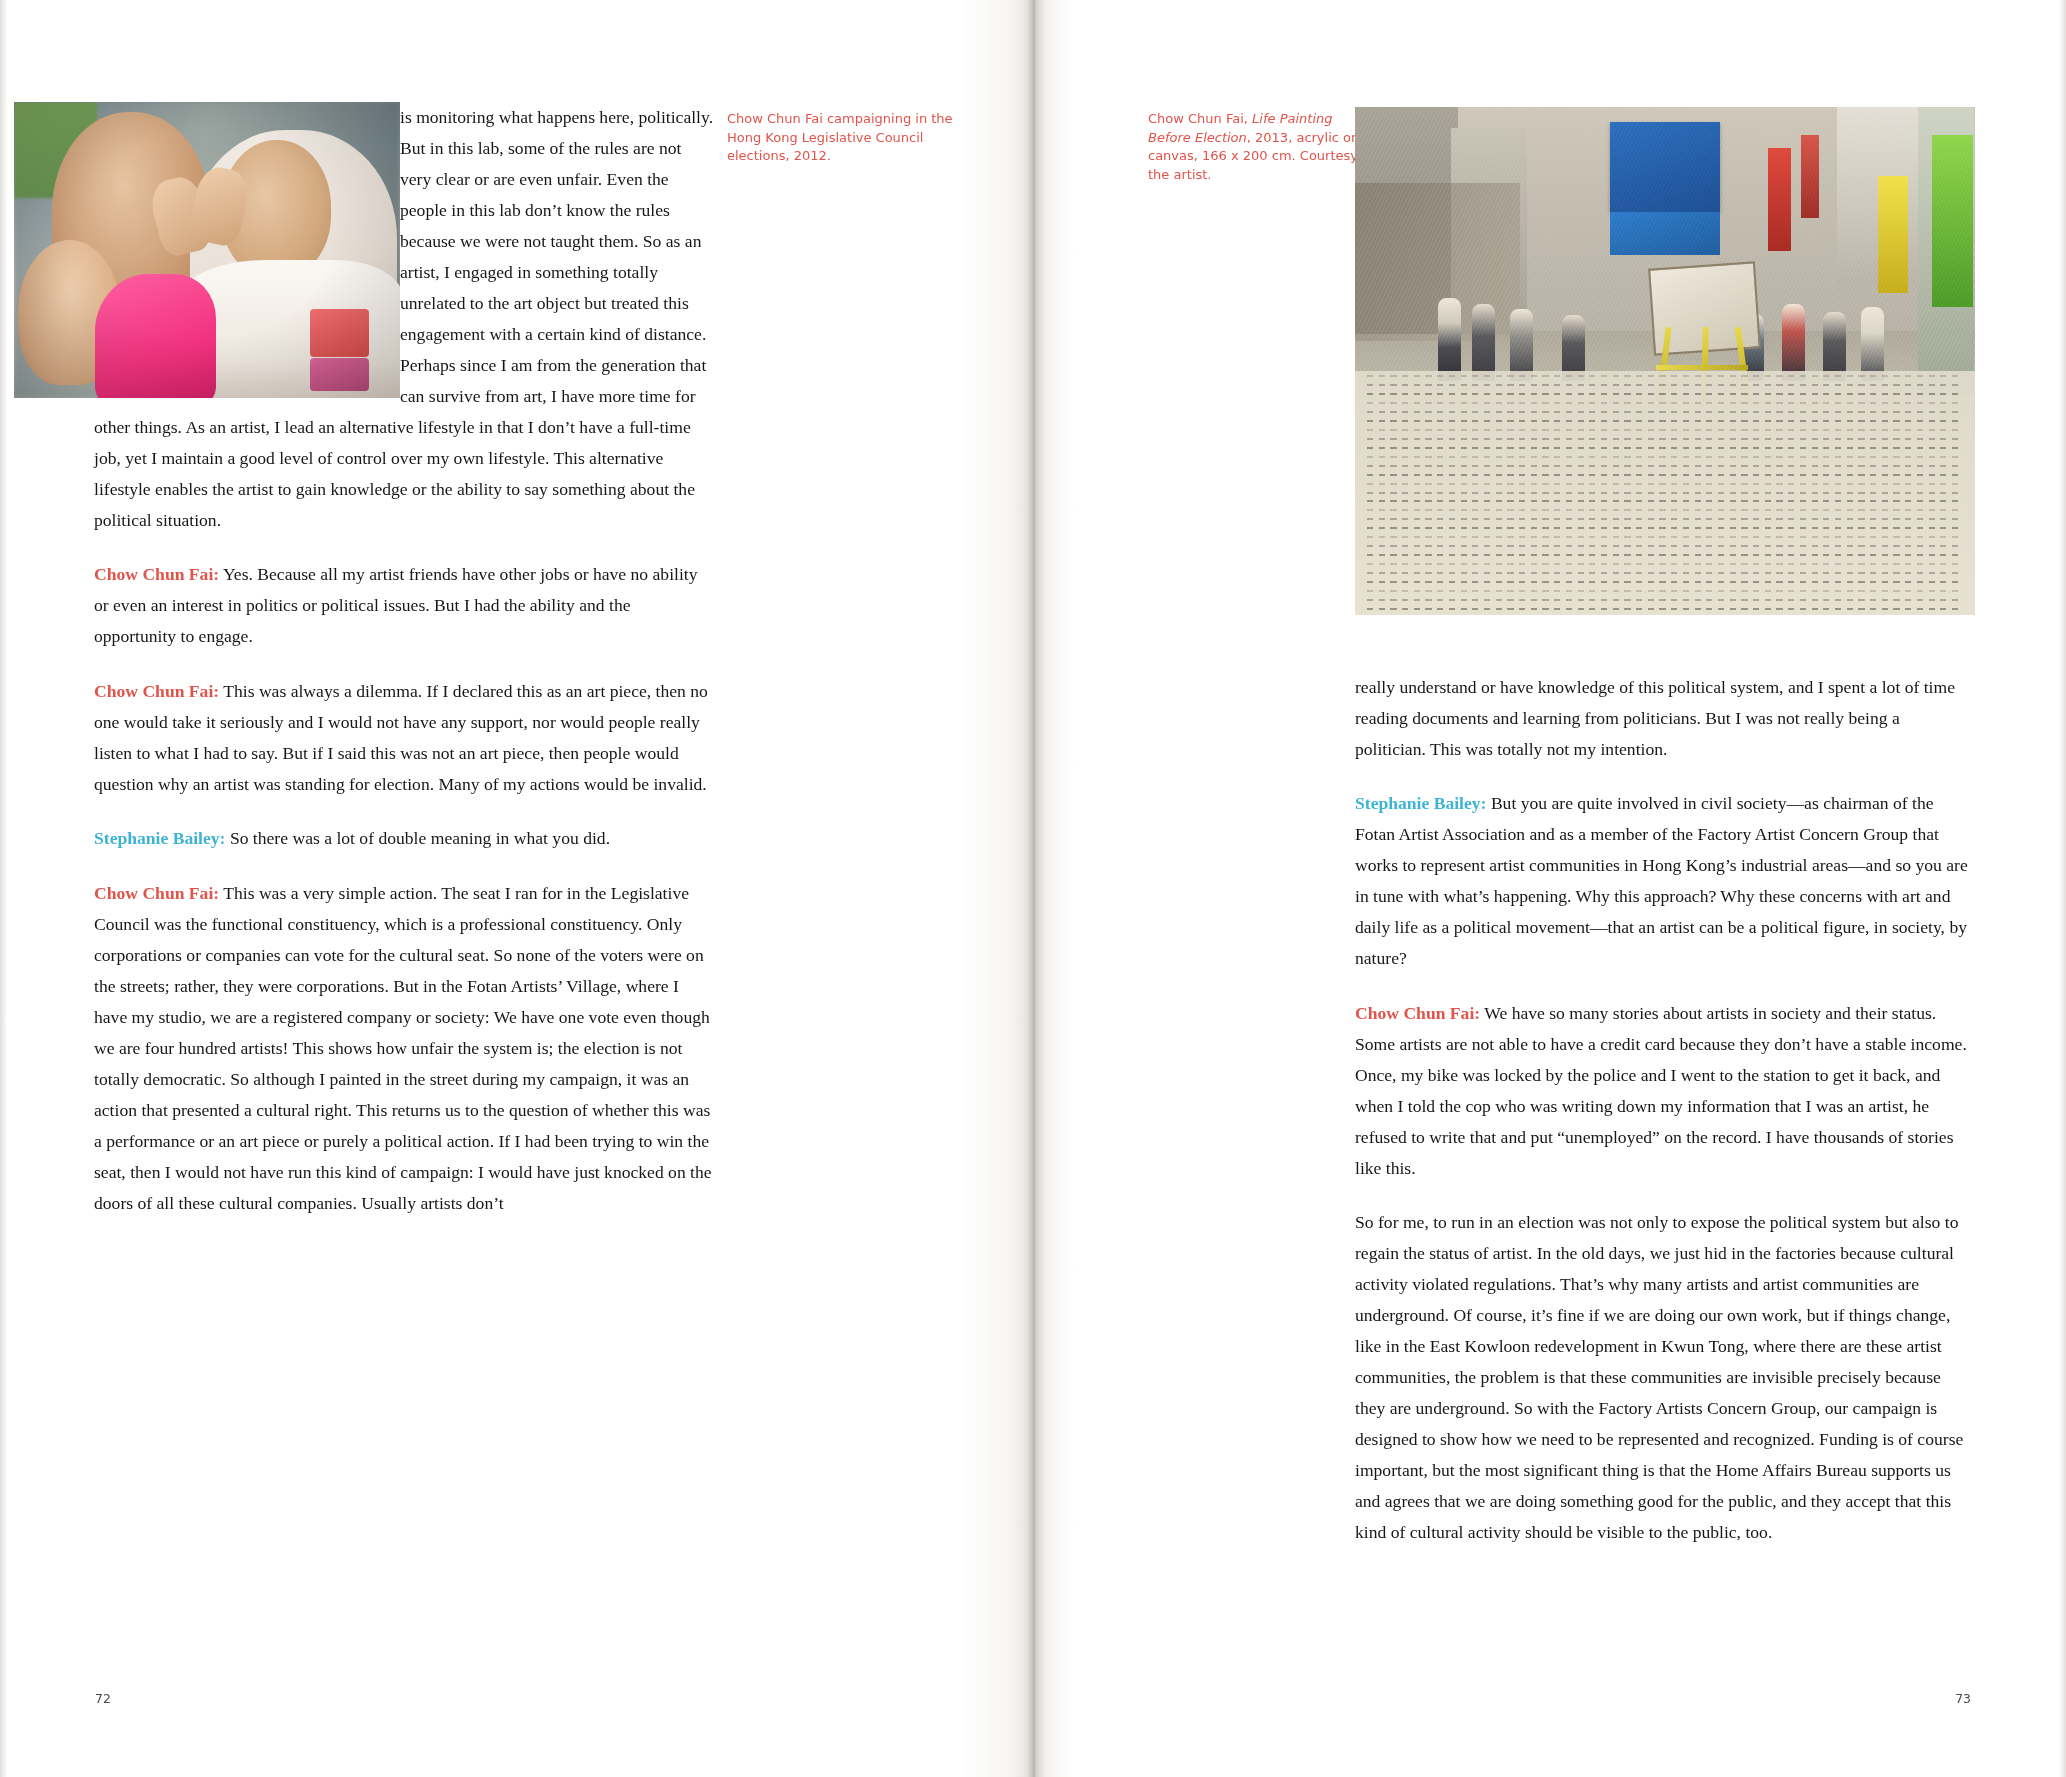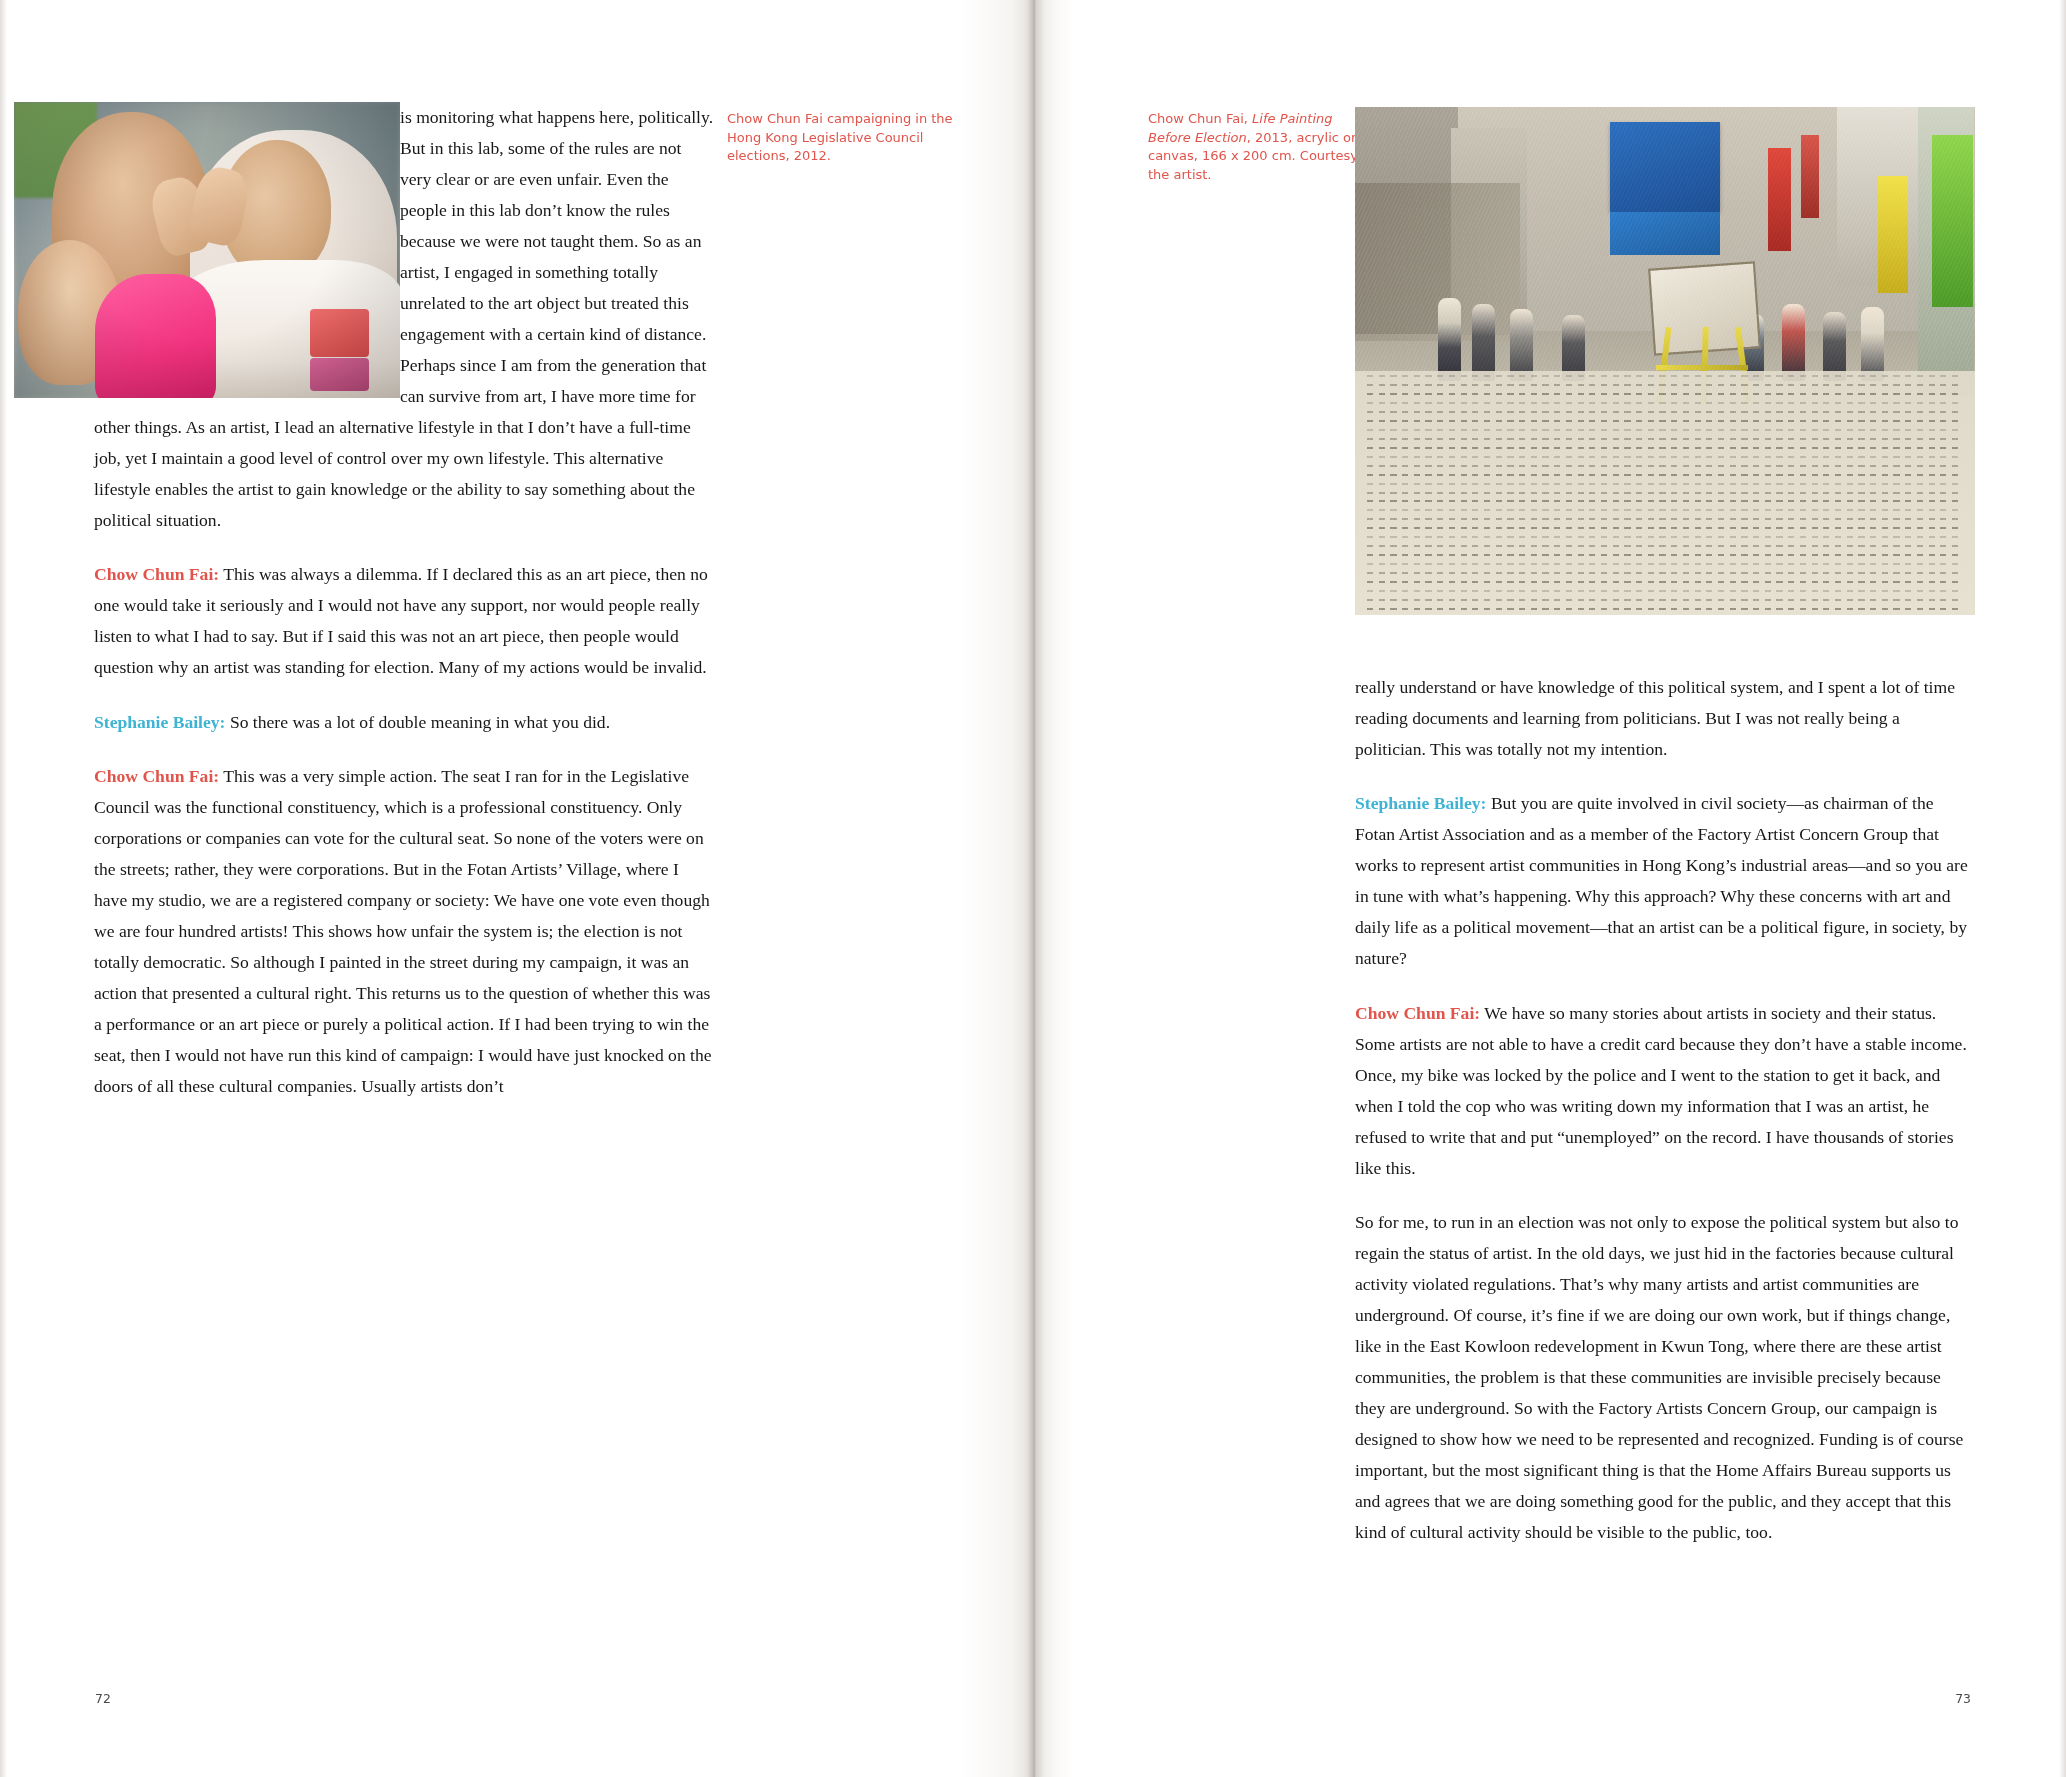--- a/index.html
+++ b/index.html
@@ -374,20 +374,23 @@
         <div class="hand2"></div>
         <div class="child"></div>
         <div class="pink"></div>
         <div class="vignette"></div>
       </div>
     </div>
 
     <div class="body-col" id="left-text">
       <p>
         <span class="wrap-spacer"></span><span>is monitoring what happens here, politically. But in this lab, some of the rules are not very clear or are even unfair. Even the people in this lab don’t know the rules because we were not taught them. So as an artist, I engaged in something totally unrelated to the art object but treated this engagement with a certain kind of distance. Perhaps since I am from the generation that can survive from art, I have more time for other things. As an artist, I lead an alternative lifestyle in that I don’t have a full-time job, yet I maintain a good level of control over my own lifestyle. This alternative lifestyle enables the artist to gain knowledge or the ability to say something about the political situation.</span>
+      </p>
+      <p>
+        <span class="speaker-cf">Chow Chun Fai:</span><span> Yes. Because all my artist friends have other jobs or have no ability or even an interest in politics or political issues. But I had the ability and the opportunity to engage.</span>
       </p>
       <p>
         <span class="speaker-cf">Chow Chun Fai:</span><span> This was always a dilemma. If I declared this as an art piece, then no one would take it seriously and I would not have any support, nor would people really listen to what I had to say. But if I said this was not an art piece, then people would question why an artist was standing for election. Many of my actions would be invalid.</span>
       </p>
       <p>
         <span class="speaker-sb">Stephanie Bailey:</span><span> So there was a lot of double meaning in what you did.</span>
       </p>
       <p>
         <span class="speaker-cf">Chow Chun Fai:</span><span> This was a very simple action. The seat I ran for in the Legislative Council was the functional constituency, which is a professional constituency. Only corporations or companies can vote for the cultural seat. So none of the voters were on the streets; rather, they were corporations. But in the Fotan Artists’ Village, where I have my studio, we are a registered company or society: We have one vote even though we are four hundred artists! This shows how unfair the system is; the election is not totally democratic. So although I painted in the street during my campaign, it was an action that presented a cultural right. This returns us to the question of whether this was a performance or an art piece or purely a political action. If I had been trying to win the seat, then I would not have run this kind of campaign: I would have just knocked on the doors of all these cultural companies. Usually artists don’t</span>
       </p>

